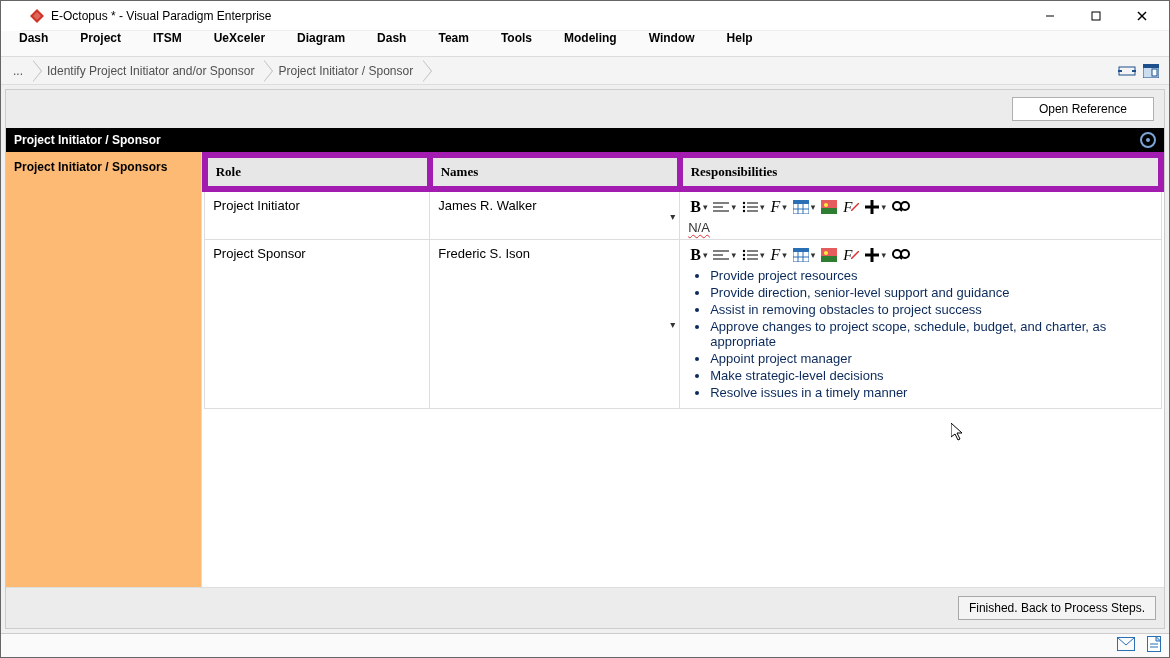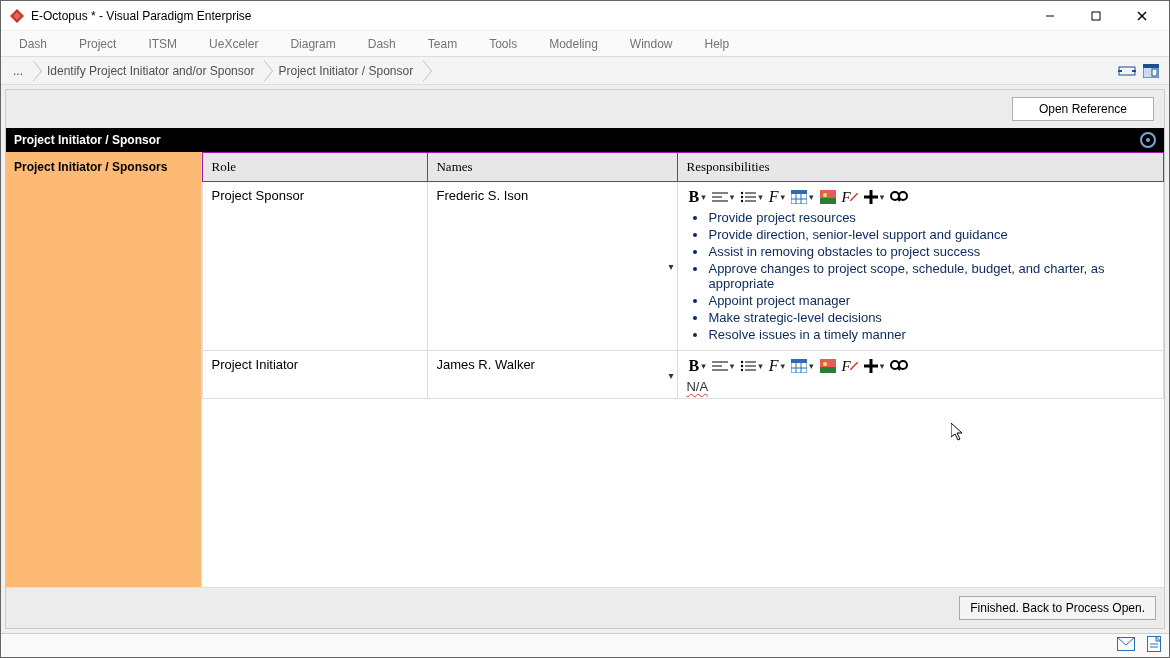--- a/index.html
+++ b/index.html
@@ -1,27 +1,27 @@
 <!DOCTYPE html>
 <html><head>
 <meta charset="utf-8">
 <style>
   * { box-sizing: border-box; }
   html, body { margin:0; padding:0; font-family: Tahoma, "Segoe UI", Arial, sans-serif; font-size:12px; color:#000; background:#fff; }
   .window { width:1170px; height:658px; border:1px solid #666; background:#fff; display:flex; flex-direction:column; overflow:hidden; }
 
   
-  .titlebar { height:30px; background:#fff; display:flex; align-items:center; padding:0 4px 0 8px; border-bottom:1px solid #eee; }
+  .titlebar { height:30px; background:#fff; display:flex; align-items:center; padding:0 4px 0 8px; border-bottom:1px solid #eee;margin-left:20px; }
   .titlebar .logo { width:16px; height:16px; margin-right:6px; }
   .titlebar .title-text { flex:0 0 auto; }
   .titlebar .spacer { flex:1 1 auto; }
   .win-btn { width:46px; height:28px; display:flex; align-items:center; justify-content:center; }
 
   
-  .menubar { height:26px; display:flex; align-items:center; padding:0 6px; color:#737373; border-bottom:1px solid #ddd; background:#fafafa; }
+  .menubar { height:26px; display:flex; align-items:flex-start; padding:0 6px; color:#000000; border-bottom:1px solid #ddd; background:#fafafa;font-weight:bold; }
   .menubar .menu-item { padding:0 16px; display:flex; align-items:center; }
   .menubar .menu-item:first-child { padding-left:12px; }
 
   
   .breadcrumb-row { height:28px; background:#f4f4f4; border-bottom:1px solid #ddd; display:flex; align-items:stretch; padding-left:4px; padding-right:6px; }
   .crumb { display:flex; align-items:center; padding:0 10px 0 14px; color:#505050; position:relative; }
   .crumb.first { padding-left:8px; }
   .crumb::after {
     content:""; position:absolute; right:-8px; top:50%; transform:translateY(-50%);
     width:0; height:0; border-top:10px solid transparent; border-bottom:10px solid transparent; border-left:8px solid #f4f4f4;
@@ -43,21 +43,21 @@
   .black-header { background:#000; color:#fff; font-weight:bold; padding:4px 8px; display:flex; align-items:center; }
   .black-header .hspacer { flex:1 1 auto; }
   .locate-icon { width:16px; height:16px; border-radius:50%; border:2px solid #7aa5d8; position:relative; display:flex; align-items:center; justify-content:center; }
   .locate-icon::after { content:""; width:4px; height:4px; background:#7aa5d8; border-radius:50%; }
 
   .body-row { flex:1 1 auto; display:flex; background:#fff; overflow:hidden; }
   .left-label { width:200px; padding:8px; font-weight:bold; border-right:1px solid #ddd; background:#fdba74; }
   .table-wrap { flex:1 1 auto; overflow:auto; }
 
   table.grid { width:100%; border-collapse:collapse; }
-  table.grid th { background:#e7e7e7; font-family:Georgia, 'Times New Roman', serif; font-weight:normal; font-size:13px; text-align:left; padding:6px 8px; border:1px solid #a21caf; }
+  table.grid th { background:#e7e7e7; font-family:Georgia, 'Times New Roman', serif; font-weight:bold; font-size:13px; text-align:left; padding:6px 8px; border:6px solid #a21caf; }
   table.grid td { vertical-align:top; padding:6px 8px; border:1px solid #ddd; font-size:13px; }
   .row-middle { position:relative; }
   .dd-chevron { position:absolute; right:4px; top:50%; transform:translateY(-50%); font-size:10px; color:#333; }
   .rich-toolbar { display:flex; gap:2px; align-items:center; margin-bottom:4px; flex-wrap:wrap; }
   .rt-btn { display:flex; align-items:center; gap:2px; padding:0 2px; height:18px; }
   .rt-btn svg { display:block; }
   .rt-dd { font-size:9px; color:#333; }
   .na { color:#333; }
   .na::after { content:""; display:block; width:20px; border-bottom:2px wavy #d33; margin-top:-2px; }
   
@@ -162,20 +162,98 @@
             <thead>
               <tr>
                 <th style="width:225px">Role</th>
                 <th style="width:250px">Names</th>
                 <th>Responsibilities</th>
               </tr>
             </thead>
             <tbody>
 
               <tr>
+                <td>Project Initiator</td>
+                <td class="row-middle">
+                  <span>James R. Walker</span>
+                  <span class="dd-chevron">▾</span>
+                </td>
+                <td>
+
+                  <div class="rich-toolbar">
+                    <div class="rt-btn">
+                        <span style="font-family:Georgia,serif;font-weight:bold;font-size:16px;">B</span>
+                        <span class="rt-dd">▾</span>
+                      </div>
+                    <div class="rt-btn">
+                        <svg width="16" height="12">
+                          <line x1="0" y1="2" x2="16" y2="2" stroke="#000"></line>
+                          <line x1="0" y1="6" x2="10" y2="6" stroke="#000"></line>
+                          <line x1="0" y1="10" x2="16" y2="10" stroke="#000"></line>
+                        </svg>
+                        <span class="rt-dd">▾</span>
+                      </div>
+                    <div class="rt-btn">
+                        <svg width="16" height="12">
+                          <circle cx="2" cy="2" r="1.2" fill="#000"></circle>
+                          <line x1="5" y1="2" x2="16" y2="2" stroke="#000"></line>
+                          <circle cx="2" cy="6" r="1.2" fill="#000"></circle>
+                          <line x1="5" y1="6" x2="16" y2="6" stroke="#000"></line>
+                          <circle cx="2" cy="10" r="1.2" fill="#000"></circle>
+                          <line x1="5" y1="10" x2="16" y2="10" stroke="#000"></line>
+                        </svg>
+                        <span class="rt-dd">▾</span>
+                      </div>
+                    <div class="rt-btn">
+                        <span style="font-family:Georgia,serif;font-style:italic;font-size:16px;">F</span>
+                        <span class="rt-dd">▾</span>
+                      </div>
+                    <div class="rt-btn">
+                        <svg width="16" height="14">
+                          <rect x="0" y="0" width="16" height="14" fill="#fff" stroke="#2a6fb5"></rect>
+                          <rect x="0" y="0" width="16" height="4" fill="#2a6fb5"></rect>
+                          <line x1="5" y1="0" x2="5" y2="14" stroke="#2a6fb5"></line>
+                          <line x1="10" y1="0" x2="10" y2="14" stroke="#2a6fb5"></line>
+                          <line x1="0" y1="9" x2="16" y2="9" stroke="#2a6fb5"></line>
+                        </svg>
+                        <span class="rt-dd">▾</span>
+                      </div>
+                    <div class="rt-btn">
+                        <svg width="16" height="14">
+                          <rect x="0" y="0" width="16" height="14" fill="#d33" opacity="0.8"></rect>
+                          <circle cx="5" cy="5" r="2" fill="#ffeb3b"></circle>
+                          <rect x="0" y="8" width="16" height="6" fill="#2e7d32"></rect>
+                        </svg>
+                      </div>
+                    <div class="rt-btn">
+                        <span style="font-family:Georgia,serif;font-style:italic;font-size:15px;">F</span>
+                        <svg width="8" height="8" style="margin-left:-3px;">
+                          <line x1="0" y1="8" x2="8" y2="0" stroke="#d33" stroke-width="1.5"></line>
+                        </svg>
+                      </div>
+                    <div class="rt-btn">
+                        <svg width="14" height="14">
+                          <line x1="7" y1="0" x2="7" y2="14" stroke="#000" stroke-width="3"></line>
+                          <line x1="0" y1="7" x2="14" y2="7" stroke="#000" stroke-width="3"></line>
+                        </svg>
+                        <span class="rt-dd">▾</span>
+                      </div>
+                    <div class="rt-btn">
+                        <svg width="18" height="14">
+                          <circle cx="5" cy="6" r="4" fill="none" stroke="#000" stroke-width="2"></circle>
+                          <circle cx="13" cy="6" r="4" fill="none" stroke="#000" stroke-width="2"></circle>
+                          <line x1="8" y1="9" x2="10" y2="11" stroke="#000" stroke-width="2"></line>
+                        </svg>
+                      </div>
+                  </div>
+                  <div class="na"><span class="na-underline">N/A</span></div>
+                </td>
+              </tr>
+
+              <tr>
                 <td>Project Sponsor</td>
                 <td class="row-middle">
                   <span>Frederic S. Ison</span>
                   <span class="dd-chevron">▾</span>
                 </td>
                 <td>
                   <div class="rich-toolbar">
                     <div class="rt-btn">
                         <span style="font-family:Georgia,serif;font-weight:bold;font-size:16px;">B</span>
                         <span class="rt-dd">▾</span>
@@ -245,105 +323,27 @@
                     <li>Provide project resources</li>
                     <li>Provide direction, senior-level support and guidance</li>
                     <li>Assist in removing obstacles to project success</li>
                     <li>Approve changes to project scope, schedule, budget, and charter, as appropriate</li>
                     <li>Appoint project manager</li>
                     <li>Make strategic-level decisions</li>
                     <li>Resolve issues in a timely manner</li>
                   </ul>
                 </td>
               </tr>
-
-              <tr>
-                <td>Project Initiator</td>
-                <td class="row-middle">
-                  <span>James R. Walker</span>
-                  <span class="dd-chevron">▾</span>
-                </td>
-                <td>
-
-                  <div class="rich-toolbar">
-                    <div class="rt-btn">
-                        <span style="font-family:Georgia,serif;font-weight:bold;font-size:16px;">B</span>
-                        <span class="rt-dd">▾</span>
-                      </div>
-                    <div class="rt-btn">
-                        <svg width="16" height="12">
-                          <line x1="0" y1="2" x2="16" y2="2" stroke="#000"></line>
-                          <line x1="0" y1="6" x2="10" y2="6" stroke="#000"></line>
-                          <line x1="0" y1="10" x2="16" y2="10" stroke="#000"></line>
-                        </svg>
-                        <span class="rt-dd">▾</span>
-                      </div>
-                    <div class="rt-btn">
-                        <svg width="16" height="12">
-                          <circle cx="2" cy="2" r="1.2" fill="#000"></circle>
-                          <line x1="5" y1="2" x2="16" y2="2" stroke="#000"></line>
-                          <circle cx="2" cy="6" r="1.2" fill="#000"></circle>
-                          <line x1="5" y1="6" x2="16" y2="6" stroke="#000"></line>
-                          <circle cx="2" cy="10" r="1.2" fill="#000"></circle>
-                          <line x1="5" y1="10" x2="16" y2="10" stroke="#000"></line>
-                        </svg>
-                        <span class="rt-dd">▾</span>
-                      </div>
-                    <div class="rt-btn">
-                        <span style="font-family:Georgia,serif;font-style:italic;font-size:16px;">F</span>
-                        <span class="rt-dd">▾</span>
-                      </div>
-                    <div class="rt-btn">
-                        <svg width="16" height="14">
-                          <rect x="0" y="0" width="16" height="14" fill="#fff" stroke="#2a6fb5"></rect>
-                          <rect x="0" y="0" width="16" height="4" fill="#2a6fb5"></rect>
-                          <line x1="5" y1="0" x2="5" y2="14" stroke="#2a6fb5"></line>
-                          <line x1="10" y1="0" x2="10" y2="14" stroke="#2a6fb5"></line>
-                          <line x1="0" y1="9" x2="16" y2="9" stroke="#2a6fb5"></line>
-                        </svg>
-                        <span class="rt-dd">▾</span>
-                      </div>
-                    <div class="rt-btn">
-                        <svg width="16" height="14">
-                          <rect x="0" y="0" width="16" height="14" fill="#d33" opacity="0.8"></rect>
-                          <circle cx="5" cy="5" r="2" fill="#ffeb3b"></circle>
-                          <rect x="0" y="8" width="16" height="6" fill="#2e7d32"></rect>
-                        </svg>
-                      </div>
-                    <div class="rt-btn">
-                        <span style="font-family:Georgia,serif;font-style:italic;font-size:15px;">F</span>
-                        <svg width="8" height="8" style="margin-left:-3px;">
-                          <line x1="0" y1="8" x2="8" y2="0" stroke="#d33" stroke-width="1.5"></line>
-                        </svg>
-                      </div>
-                    <div class="rt-btn">
-                        <svg width="14" height="14">
-                          <line x1="7" y1="0" x2="7" y2="14" stroke="#000" stroke-width="3"></line>
-                          <line x1="0" y1="7" x2="14" y2="7" stroke="#000" stroke-width="3"></line>
-                        </svg>
-                        <span class="rt-dd">▾</span>
-                      </div>
-                    <div class="rt-btn">
-                        <svg width="18" height="14">
-                          <circle cx="5" cy="6" r="4" fill="none" stroke="#000" stroke-width="2"></circle>
-                          <circle cx="13" cy="6" r="4" fill="none" stroke="#000" stroke-width="2"></circle>
-                          <line x1="8" y1="9" x2="10" y2="11" stroke="#000" stroke-width="2"></line>
-                        </svg>
-                      </div>
-                  </div>
-                  <div class="na"><span class="na-underline">N/A</span></div>
-                </td>
-              </tr>
             </tbody>
           </table>
         </div>
       </div>
 
       <div class="finish-row">
-        <button class="finish-btn">Finished. Back to Process Open.</button>
+        <button class="finish-btn">Finished. Back to Process Steps.</button>
       </div>
 
     </div>
   </div>
 
   <div class="statusbar">
     <span>
       <svg width="18" height="14" viewBox="0 0 18 14">
           <rect x="0.5" y="0.5" width="17" height="13" fill="none" stroke="#2a6fb5"></rect>
           <polyline points="0.5,0.5 9,8 17.5,0.5" fill="none" stroke="#2a6fb5"></polyline>

